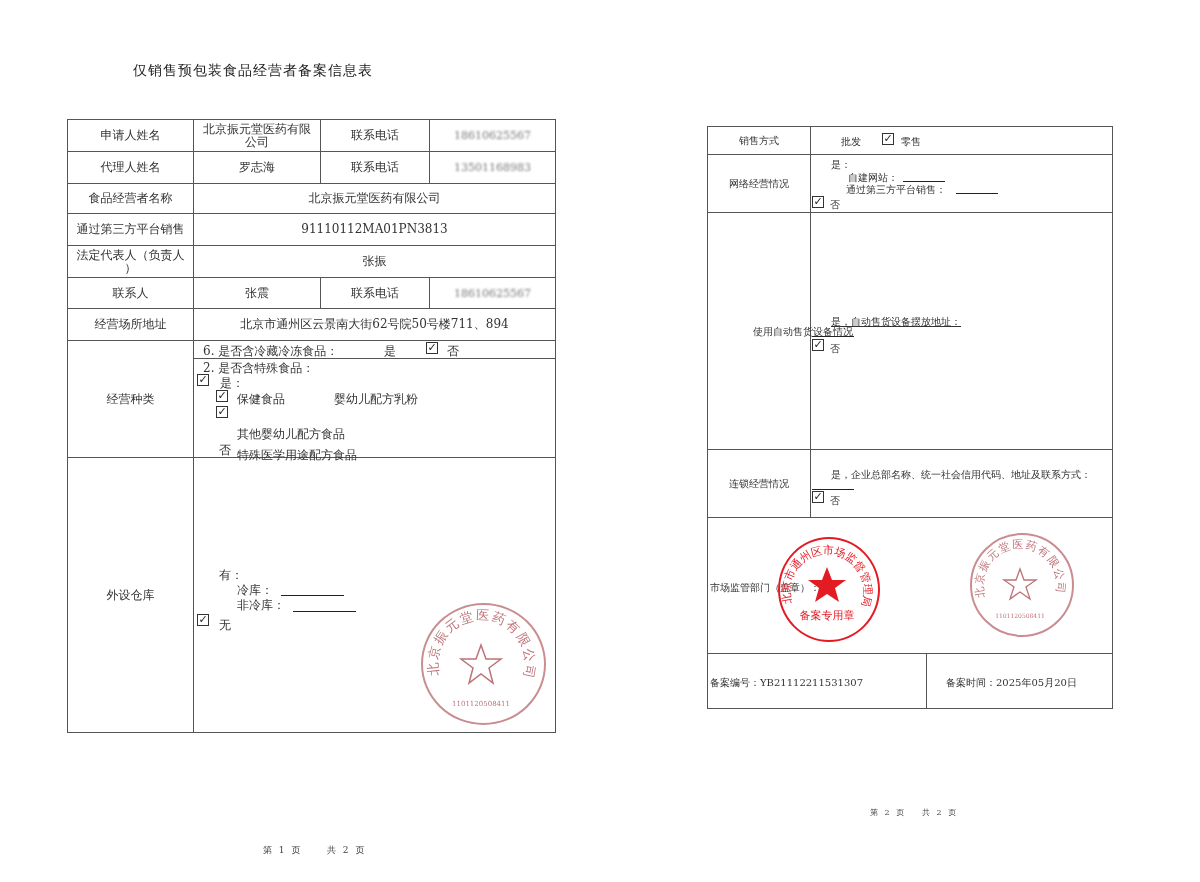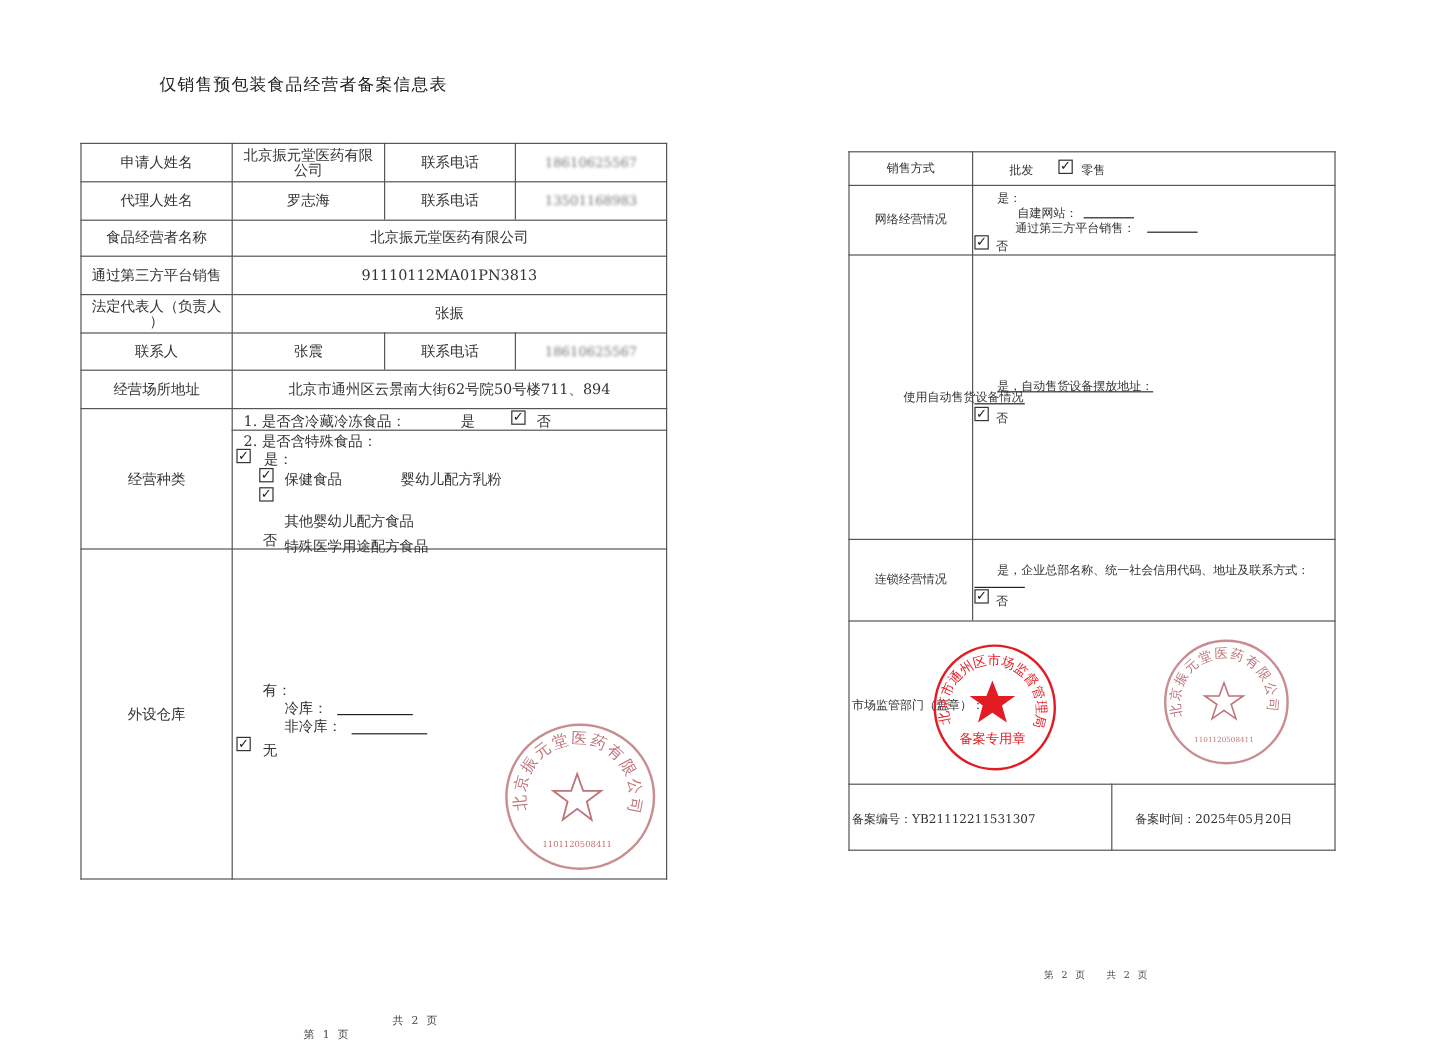--- a/index.html
+++ b/index.html
@@ -77,21 +77,21 @@
 
   <div class="cell" style="left:68px;top:278px;width:125px;height:30px;">联系人</div>
   <div class="cell" style="left:194px;top:278px;width:126px;height:30px;">张震</div>
   <div class="cell" style="left:321px;top:278px;width:108px;height:30px;">联系电话</div>
   <div class="cell blur" style="left:430px;top:278px;width:125px;height:30px;">18610625567</div>
 
   <div class="cell" style="left:68px;top:309px;width:125px;height:31px;">经营场所地址</div>
   <div class="cell" style="left:194px;top:309px;width:361px;height:31px;">北京市通州区云景南大街62号院50号楼711、894</div>
 
   <div class="cell" style="left:68px;top:341px;width:125px;height:116px;">经营种类</div>
-  <span class="t" style="left:203px;top:343px;">1. 是否含冷藏冷冻食品：</span>
+  <span class="t" style="left:203px;top:343px;">6. 是否含冷藏冷冻食品：</span>
   <span class="t" style="left:384px;top:343px;">是</span>
   <span class="cb" style="left:426px;top:342px;">✓</span>
   <span class="t" style="left:447px;top:343px;">否</span>
 
   <span class="t" style="left:203px;top:360px;">2. 是否含特殊食品：</span>
   <span class="cb" style="left:197px;top:374px;">✓</span>
   <span class="t" style="left:220px;top:375px;">是：</span>
 
   <span class="cb" style="left:216px;top:390px;">✓</span>
   <span class="t" style="left:237px;top:391px;">保健食品</span>
@@ -117,21 +117,21 @@
       <defs>
           <path id="arc1" d="M 18 72 A 44 44 0 1 1 103 72"></path>
         </defs>
       <text font-size="13" fill="#b25a60" letter-spacing="2"><textPath href="#arc1">北京振元堂医药有限公司</textPath></text>
       <polygon points="60,42 65,56 80,56 68,65 72,80 60,71 48,80 52,65 40,56 55,56" fill="none" stroke="#b25a60" stroke-width="1.5"></polygon>
       <text x="60" y="103" font-size="7" fill="#b25a60" text-anchor="middle">1101120508411</text>
     </svg>
   </div>
 </div>
 
-<div class="footer" style="left:253px;top:844px;margin-top:12px;">第 1 页</div>
+<div class="footer" style="left:263px;top:844px;">第 1 页</div>
 <div class="footer" style="left:327px;top:844px;">共 2 页</div>
 
 <div>
   <div class="line-h" style="left:707px;top:126px;width:406px;"></div>
   <div class="line-h" style="left:707px;top:708px;width:406px;"></div>
   <div class="line-v" style="left:707px;top:126px;height:583px;"></div>
   <div class="line-v" style="left:1112px;top:126px;height:583px;"></div>
   <div class="line-v" style="left:810px;top:126px;height:391px;"></div>
   <div class="line-h" style="left:707px;top:154px;width:406px;"></div>
   <div class="line-h" style="left:707px;top:212px;width:406px;"></div>

